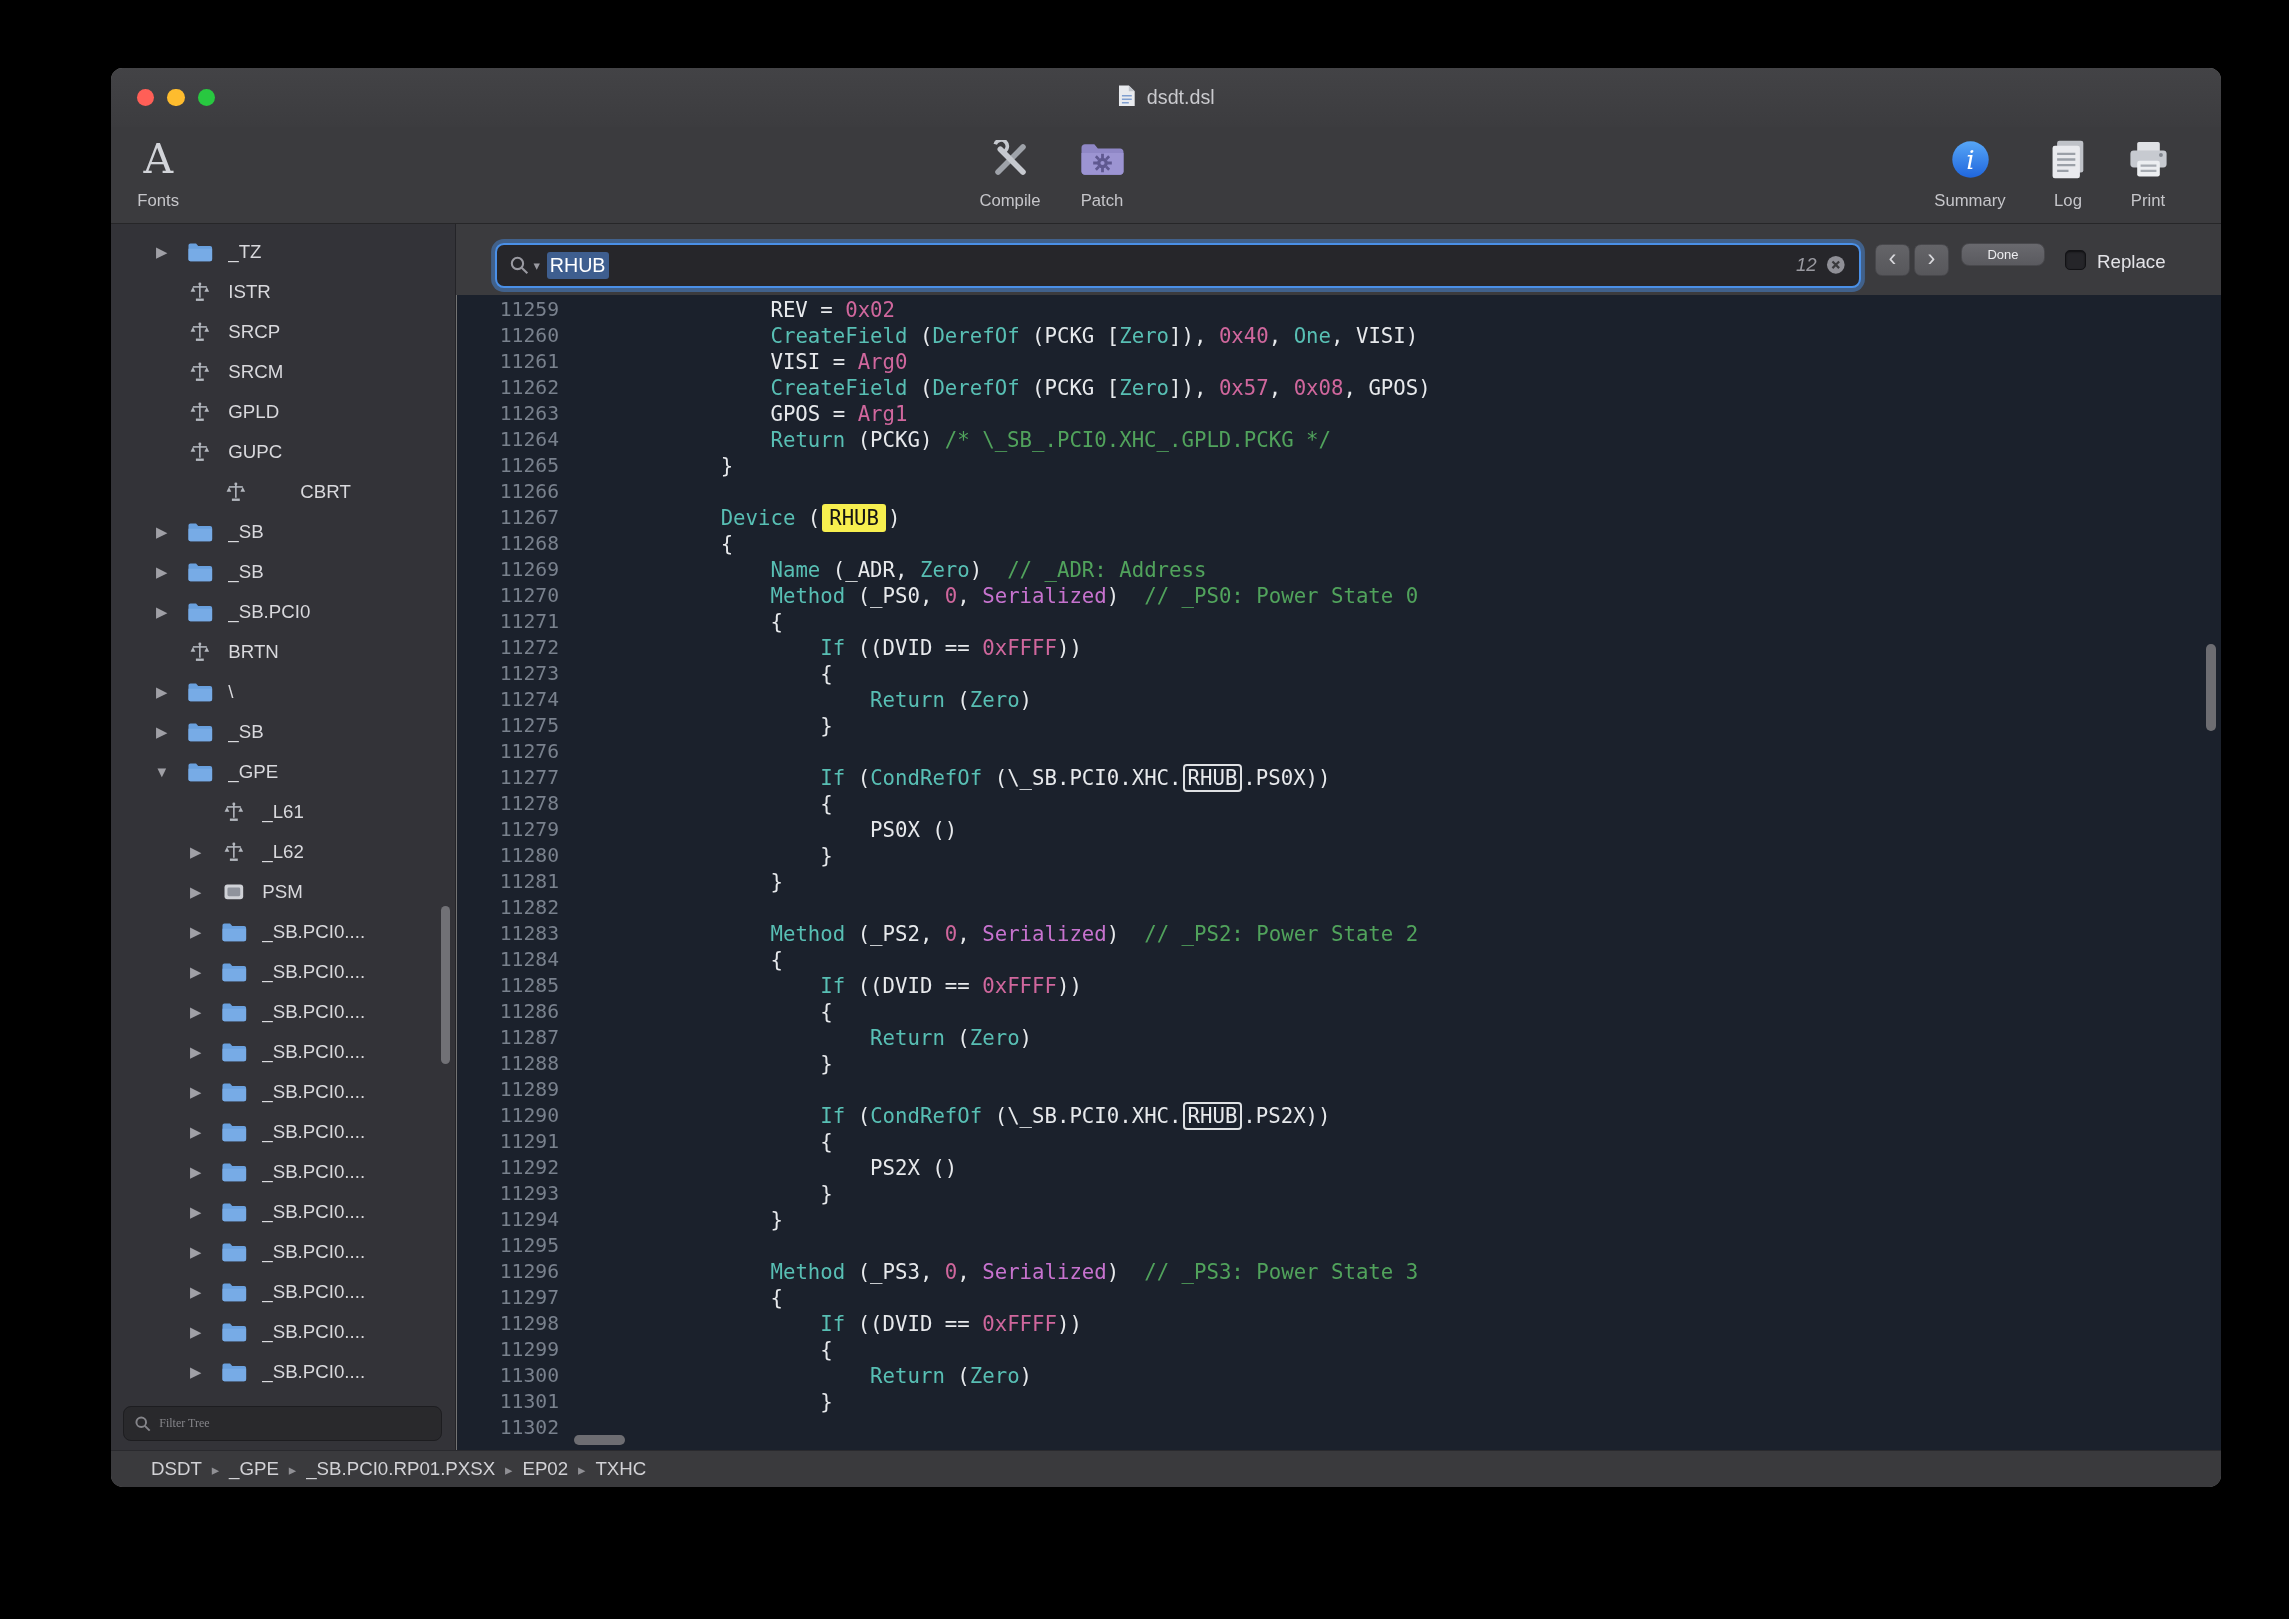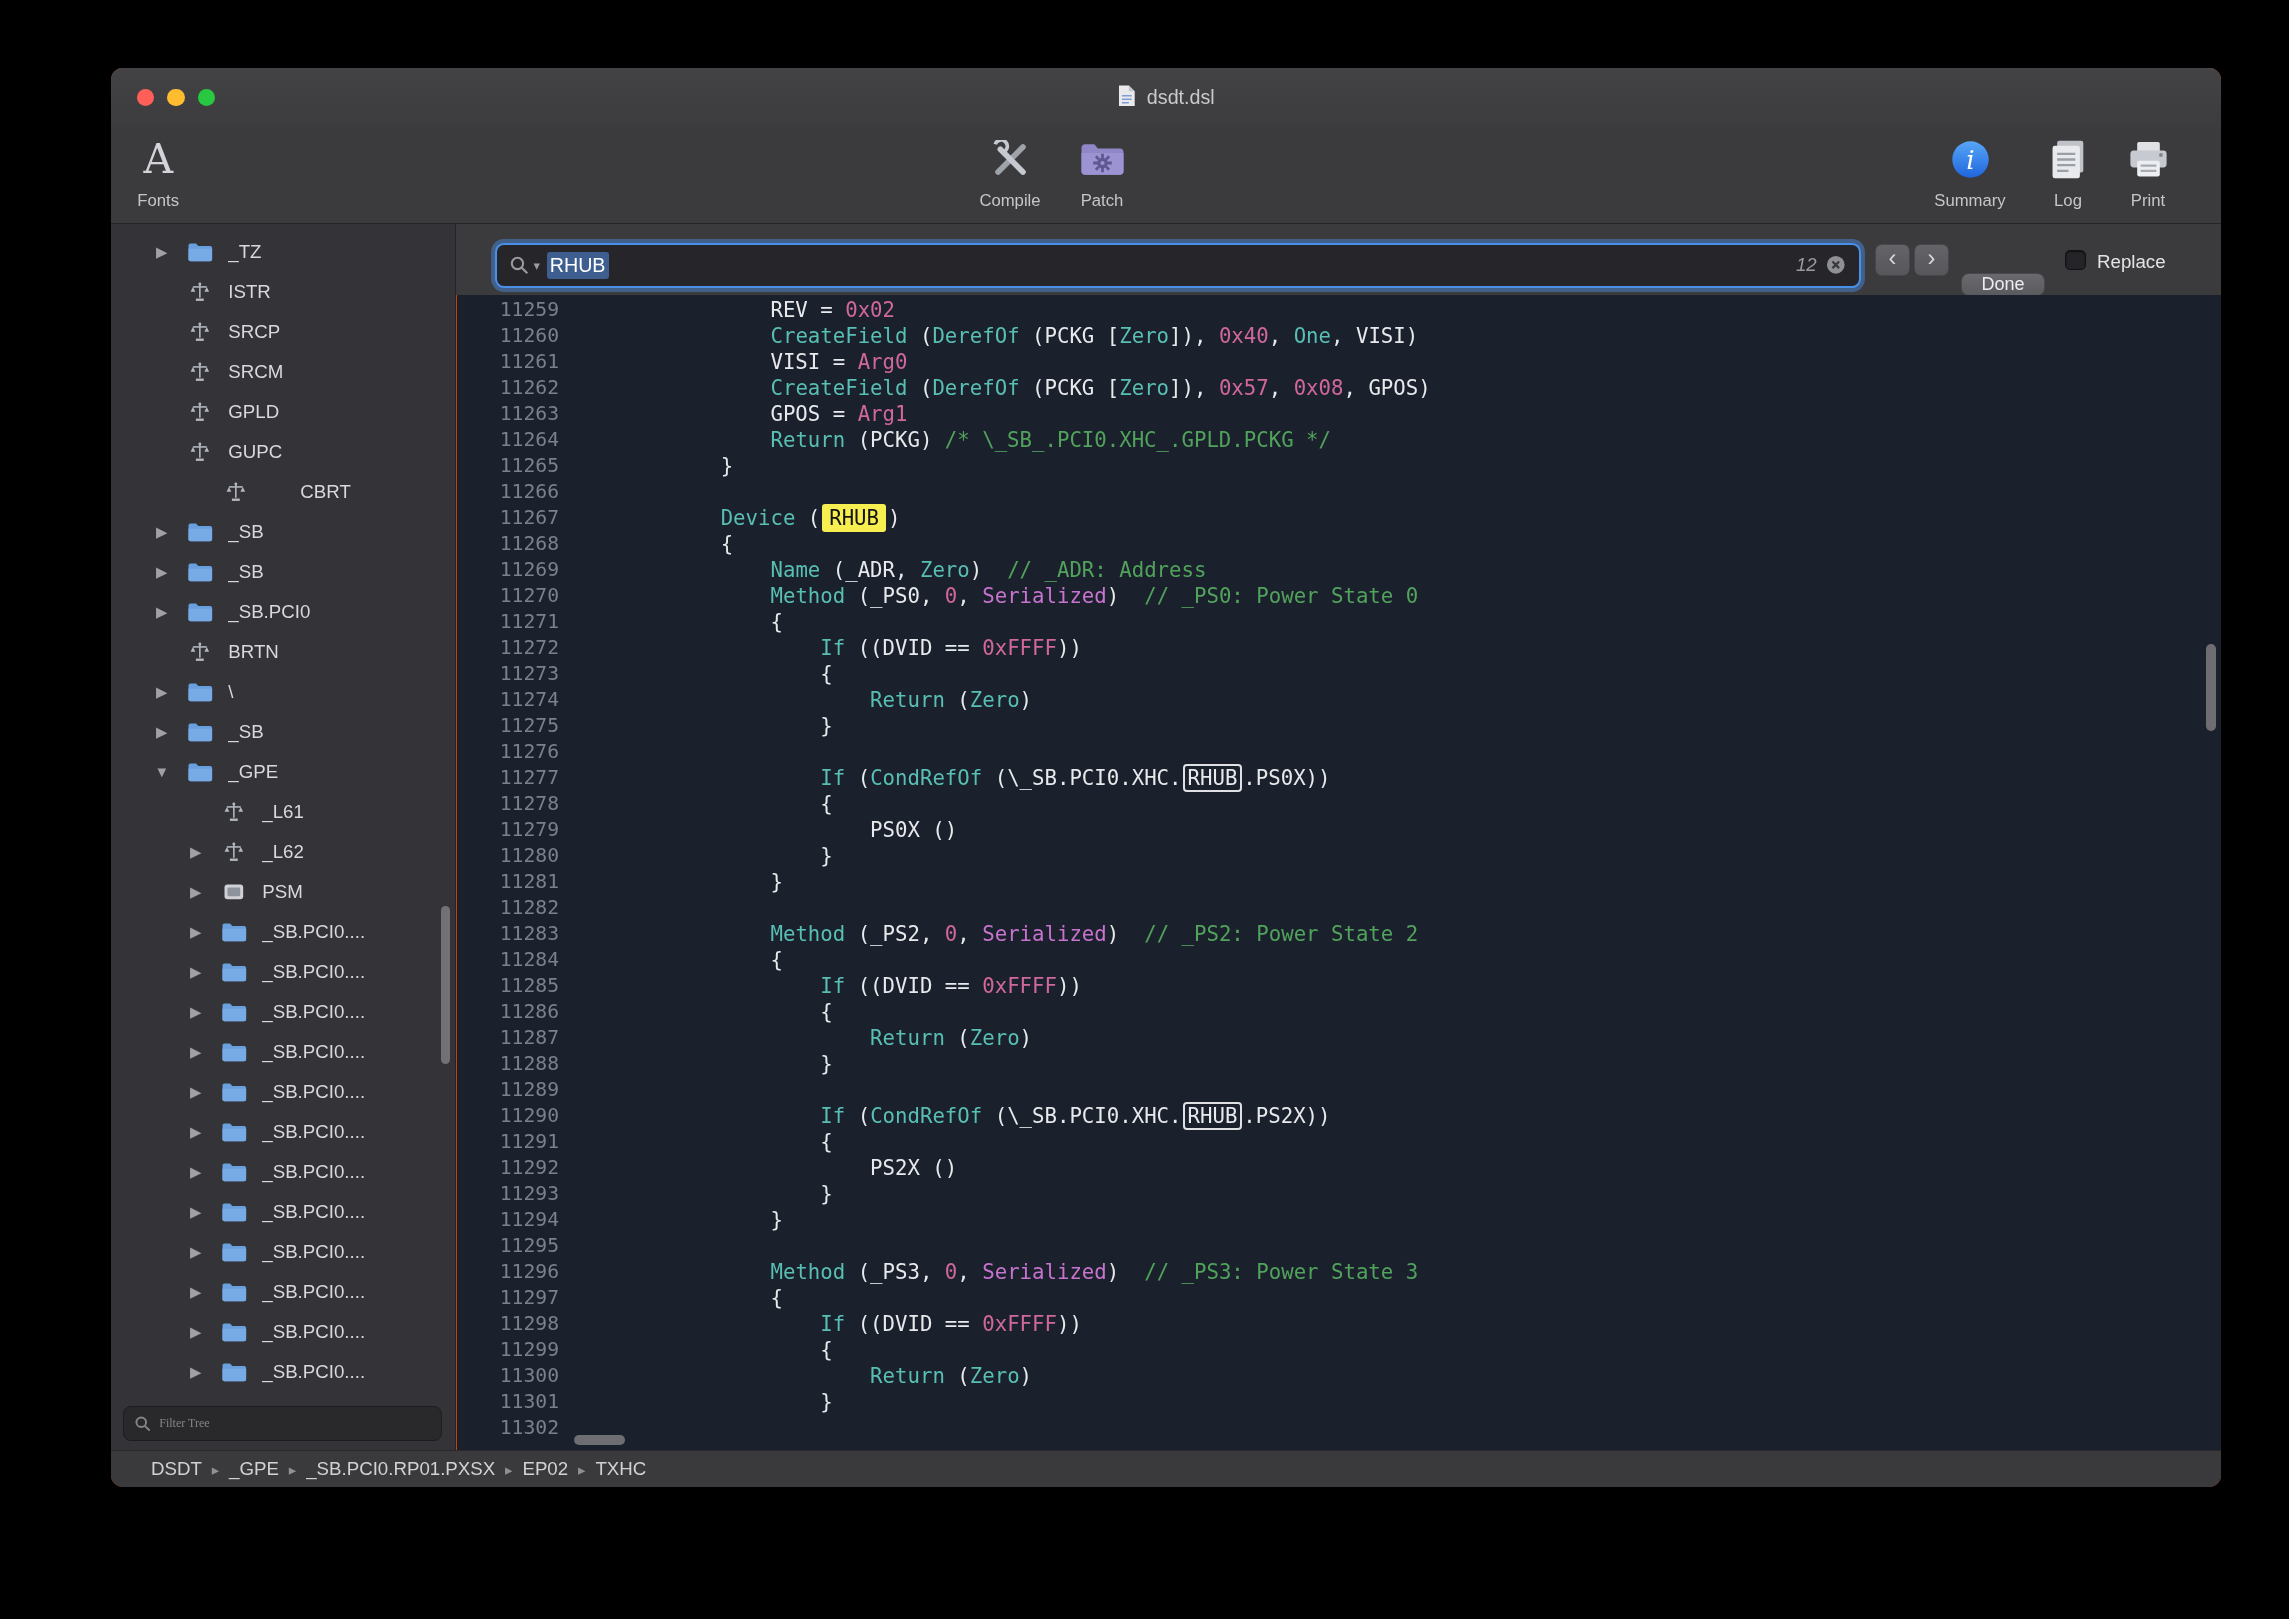--- a/index.html
+++ b/index.html
@@ -1,20 +1,20 @@
 <!DOCTYPE html>
 <html style="--c-focus_ring: #4a90e8; --c-selection: #3e5e8f; --c-editor_bg: #1b212c; --c-text: #e7e9ec; --c-keyword: #58bfb4; --c-number: #d0679d; --c-comment: #51a35c; --c-serialized: #c773cf; --c-highlight: #f7ef4f;"><head>
 <meta charset="utf-8">
 <style>
   * { margin:0; padding:0; box-sizing:border-box; }
   html,body { width:2289px; height:1619px; background:#000; overflow:hidden;
               font-family:"Liberation Sans", sans-serif; }
 
   .window { position:absolute; left:111px; top:68px; width:2110px; height:1419px;
-            border-radius:11.8px; background:#c2410c; overflow:hidden;
+            border-radius:11.8px; background:#737373; overflow:hidden;
             box-shadow:0 39px 89px rgba(0,0,0,.7), inset 0 1px 0 rgba(255,255,255,.09); }
 
   
   .titlebar { position:absolute; top:0; left:0; right:0; height:59px;
               background:linear-gradient(#434346,#3c3c3f); }
   .traffic { position:absolute; left:25.6px; top:20.7px; display:flex; gap:12.8px; }
   .light { width:17.7px; height:17.7px; border-radius:50%; }
   .light.red{background:#ff5f57;} .light.yellow{background:#febc2e;} .light.green{background:#28c840;}
   .title-group { position:absolute; inset:0; display:flex; align-items:center; justify-content:center; gap:9.9px; }
   .title-text { color:#cacace; font-size:19.7px; }
@@ -39,21 +39,21 @@
            background:var(--c-selection,#3e5e8f); padding:2px 3px; border-radius:3px; }
   .count { margin-left:auto; color:#9a9aa1; font-size:18.7px;font-style:italic; }
   .clear { width:23.6px; height:23.6px; display:flex; align-items:center; justify-content:center; }
   .navbtn { position:absolute; top:19.7px; width:35px; height:32.5px; border-radius:6.9px;
             background:linear-gradient(#646468,#57575b); border:1px solid #48484c;
             color:#d8d8dc; font-size:23.6px; display:flex; align-items:center; justify-content:center;
             padding-bottom:3px; }
   .navbtn.prev{ left:1419px; } .navbtn.next{ left:1458px; }
   .done { position:absolute; left:1505px; top:18.7px; width:84px; height:23px; border-radius:7.9px;
           background:linear-gradient(#69696e,#5a5a5f); border:1px solid #49494d;
-          color:#ededf0; font-size:18px; display:flex; align-items:center; justify-content:center;margin-top:30px; }
+          color:#ededf0; font-size:13px; display:flex; align-items:center; justify-content:center; }
   .checkbox { position:absolute; left:1609px; top:25.6px; width:20.7px; height:20.7px; border-radius:4.9px;
               background:#252529; border:1px solid #121215; box-shadow:inset 0 1px 2px rgba(0,0,0,.6); }
   .replace-label { position:absolute; left:1641px; top:26.6px; font-size:18.7px; color:#e3e3e7; }
 
   
   .sidebar { position:absolute; left:0; top:156px; width:345px; bottom:37px;
              background:#333338; border-right:1px solid #242428; }
   .tree { position:absolute; left:0; right:0; top:7.9px; bottom:49px; overflow:hidden; }
   .tree-row { height:40px; display:flex; align-items:center; font-size:18.7px; color:#d9d9dd; }
   .tri { width:27.6px; text-align:center; color:#a0a0a6; font-size:14.8px; flex:none; }

